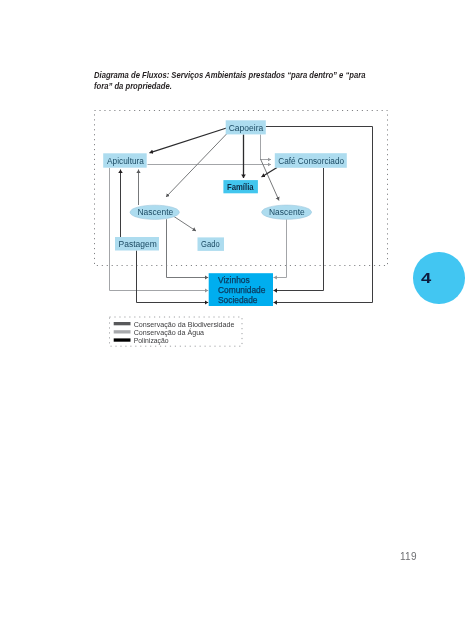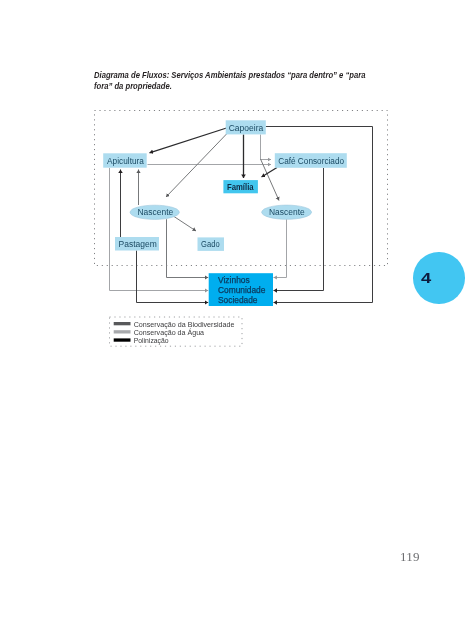--- a/index.html
+++ b/index.html
@@ -1,21 +1,21 @@
 <!DOCTYPE html>
 <html><head>
 <meta charset="utf-8">
 <style>
   html,body{margin:0;padding:0;}
   body{width:469px;height:640px;background:#ffffff;font-family:"Liberation Sans",sans-serif;overflow:hidden;position:relative;}
   #page{position:absolute;left:0;top:0;width:469px;height:640px;}
   #caption{position:absolute;left:94px;top:70.2px;width:300px;color:#231f20;}
   #caption .cl{font-size:8.9px;font-weight:bold;font-style:italic;white-space:nowrap;display:block;transform:scaleX(0.862);transform-origin:0 0;height:10.4px;line-height:10.4px;}
   #diagram{position:absolute;left:0;top:0;width:469px;height:640px;}
-  #pagenum{position:absolute;left:400px;top:551.5px;font-size:13px;line-height:9px;color:#6d6e71;letter-spacing:0.25px;font-family:Liberation Serif, serif;}
+  #pagenum{position:absolute;left:400px;top:551.5px;font-size:10px;line-height:9px;color:#6d6e71;letter-spacing:0.25px;}
   #chapnum{position:absolute;left:413.4px;top:252.3px;width:51.6px;height:51.6px;border-radius:50%;background:#42c6f2;}
   #chapnum span{position:absolute;left:7.9px;top:21px;width:18px;text-align:left;color:#0d1b3e;font-size:14.7px;font-weight:bold;line-height:10.6px;transform:scaleX(1.25);transform-origin:0 0;}
 </style>
 </head>
 <body>
 
 <div id="page">
   <div id="caption">
     <span class="cl">Diagrama de Fluxos: Serviços Ambientais prestados “para dentro” e “para</span>
     <span class="cl">fora” da propriedade.</span>

